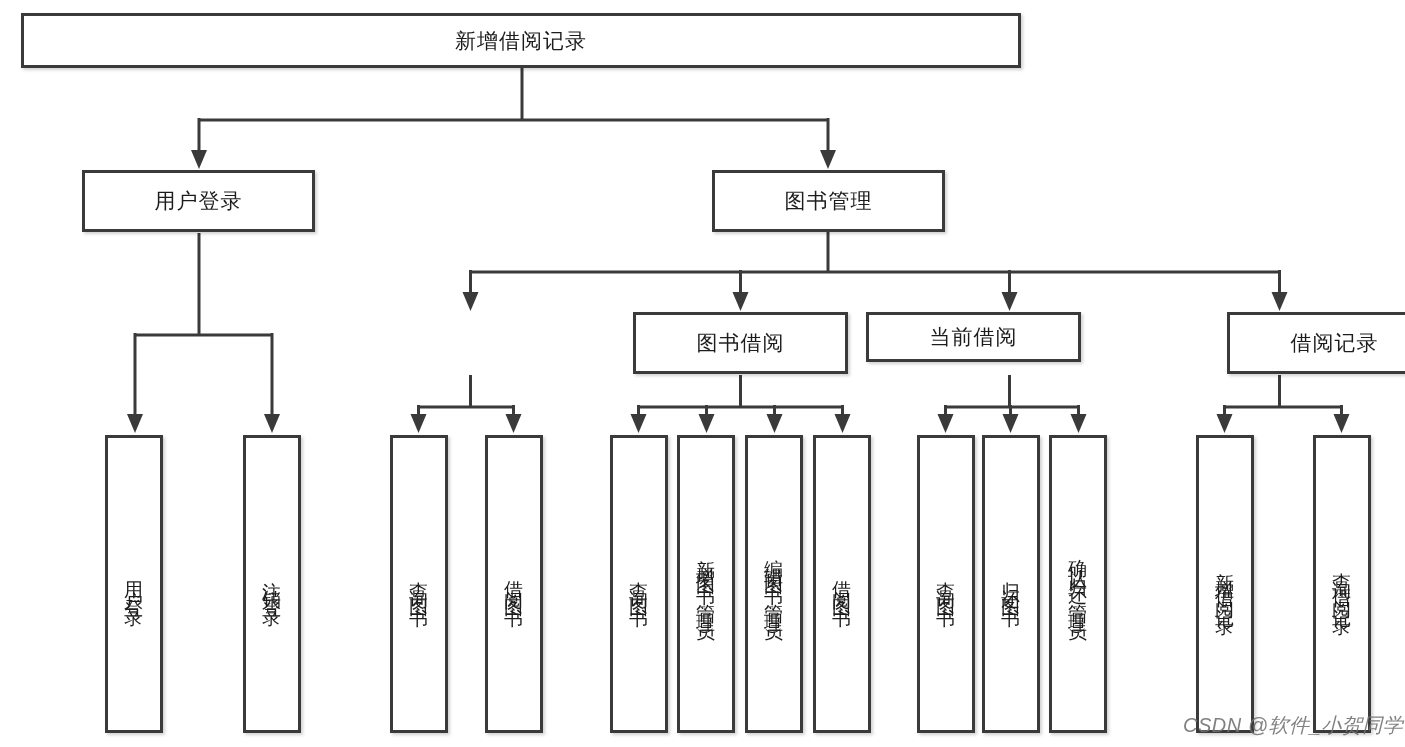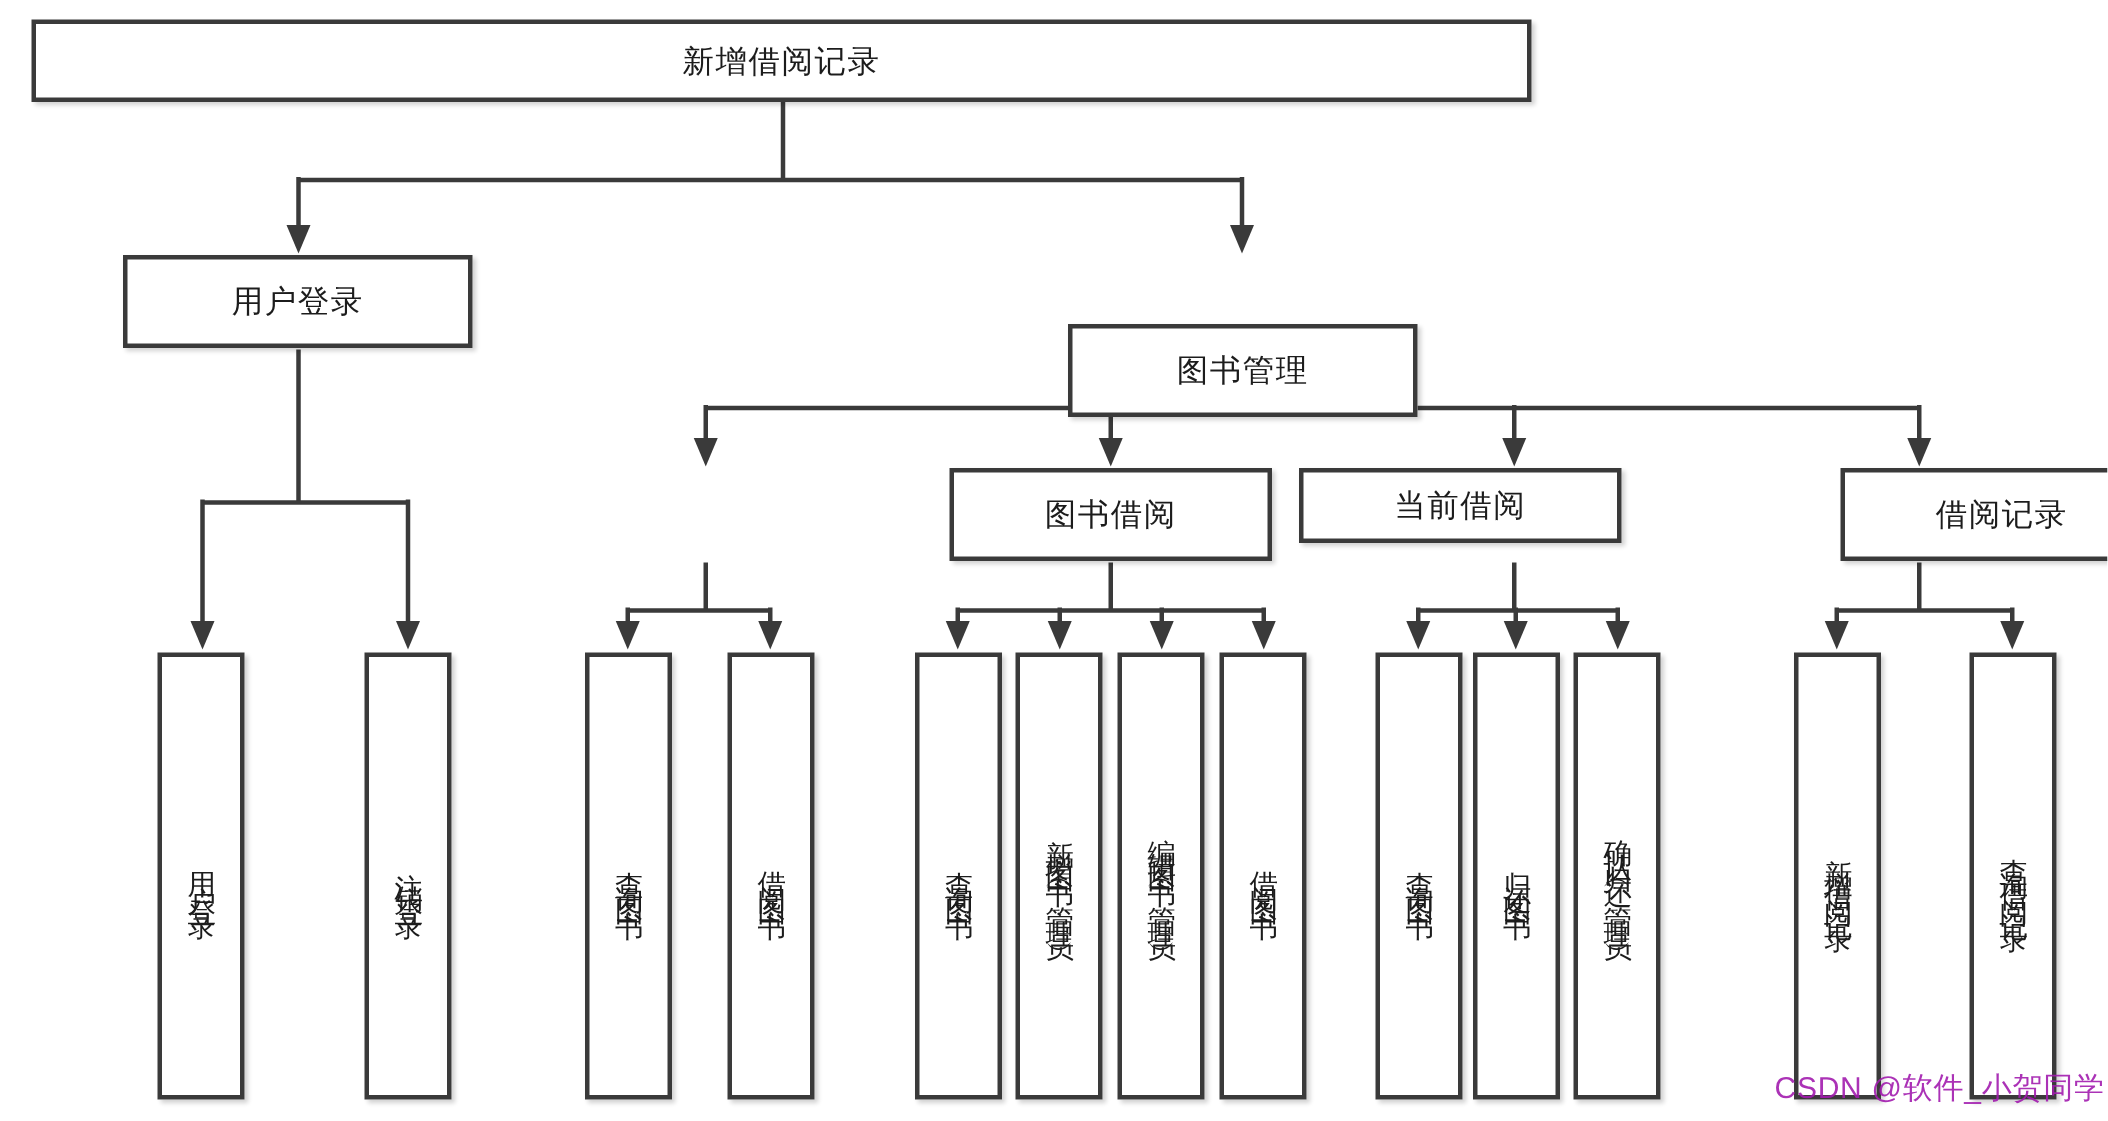--- a/index.html
+++ b/index.html
@@ -32,24 +32,25 @@
     letter-spacing: 9px;
     line-height: 1;
     color: #1c1c1c;
   }
   .watermark {
     position: absolute;
     left: 1183px;
     top: 712px;
     z-index: 3;
     font-size: 20px;
-    color: #a21caf;
+    color: #737373;
     opacity: 0.9;
     white-space: nowrap;
     letter-spacing: 0.5px;
+    font-style: italic;
   }
 </style>
 </head>
 <body>
 
 <div id="stage">
 
   <svg id="wires" width="1405" height="747" viewBox="0 0 1405 747">
     <g stroke="#3a3a3a" stroke-width="3" fill="none">
 
@@ -116,21 +117,21 @@
     </g>
   </svg>
 
   <div class="node h-node" style="left:21px; top:13px; width:1000px; height:55px;">
     <span>新增借阅记录</span>
   </div>
 
   <div class="node h-node" style="left:82px; top:170px; width:233px; height:62px;">
     <span>用户登录</span>
   </div>
-  <div class="node h-node" style="left:712px; top:170px; width:233px; height:62px;margin-top:46px;">
+  <div class="node h-node" style="left:712px; top:170px; width:233px; height:62px;">
     <span>图书管理</span>
   </div>
 
   <div class="node h-node" style="left:633px; top:312px; width:215px; height:62px;">
     <span>图书借阅</span>
   </div>
   <div class="node h-node" style="left:866px; top:312px; width:215px; height:50px;">
     <span>当前借阅</span>
   </div>
   <div class="node h-node" style="left:1227px; top:312px; width:215px; height:62px;">

